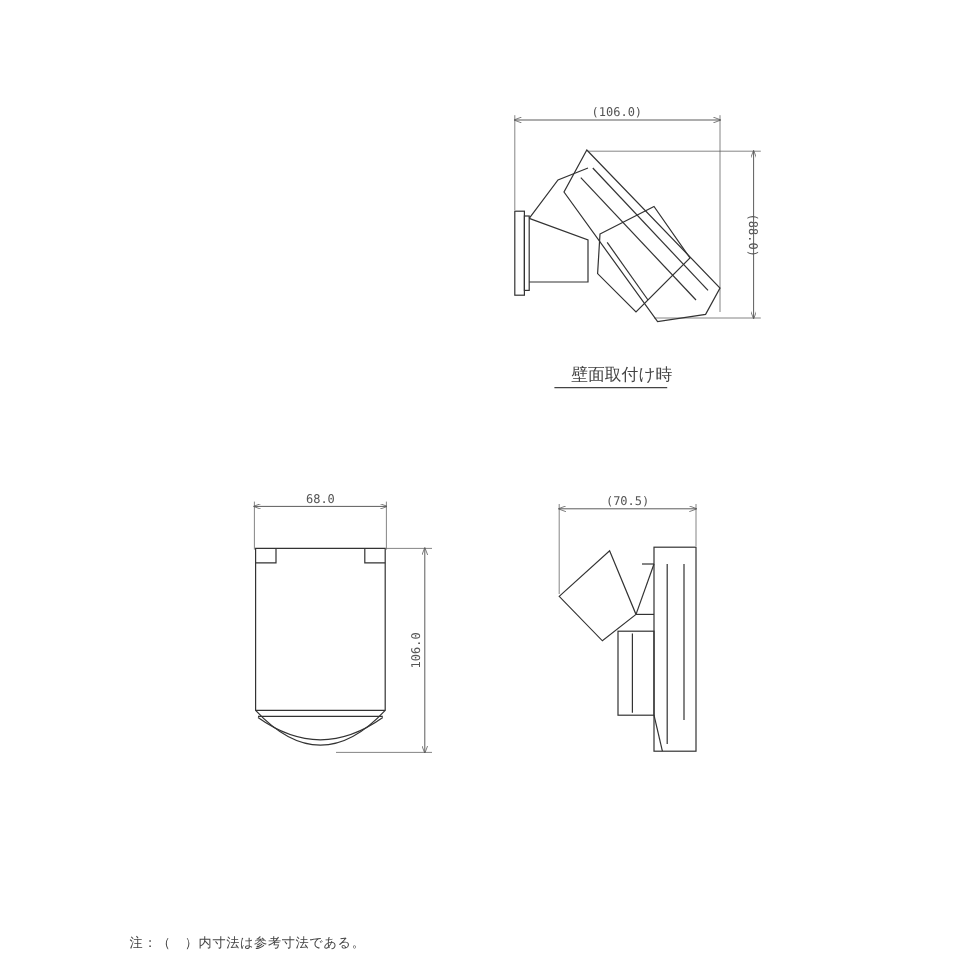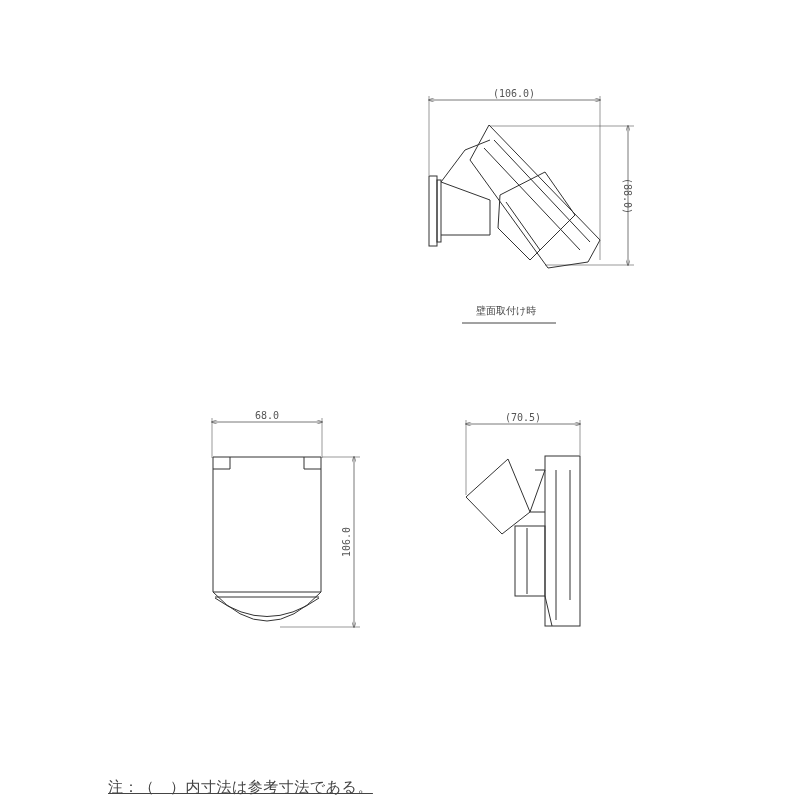--- a/index.html
+++ b/index.html
@@ -1,20 +1,20 @@
 <!DOCTYPE html>
 <html><head>
 <meta charset="utf-8">
 <style>
   html, body { margin:0; padding:0; background:#ffffff; }
   body { width:800px; height:800px; position:relative; overflow:hidden; font-family:"DejaVu Sans", sans-serif; }
   svg { position:absolute; left:0; top:0; }
   .dim { font-family:"DejaVu Sans Mono", monospace; font-size:10px; fill:#555; }
-  .label { position:absolute; font-size:10px; color:#444; }
-  .note { position:absolute; left:108px; top:778px; font-size:15px; color:#444; letter-spacing:0.5px;text-decoration:underline; }
+  .label { position:absolute; font-size:14px; color:#444; }
+  .note { position:absolute; left:108px; top:778px; font-size:11px; color:#444; letter-spacing:0.5px; }
 </style>
 </head>
 <body>
 
 <svg width="800" height="800" viewBox="0 0 800 800">
   <defs>
     <marker id="arr" markerWidth="8" markerHeight="6" refX="7" refY="3" orient="auto-start-reverse">
       <path d="M0,0 L8,3 L0,6" fill="none" stroke="#555" stroke-width="0.8"></path>
     </marker>
   </defs>

